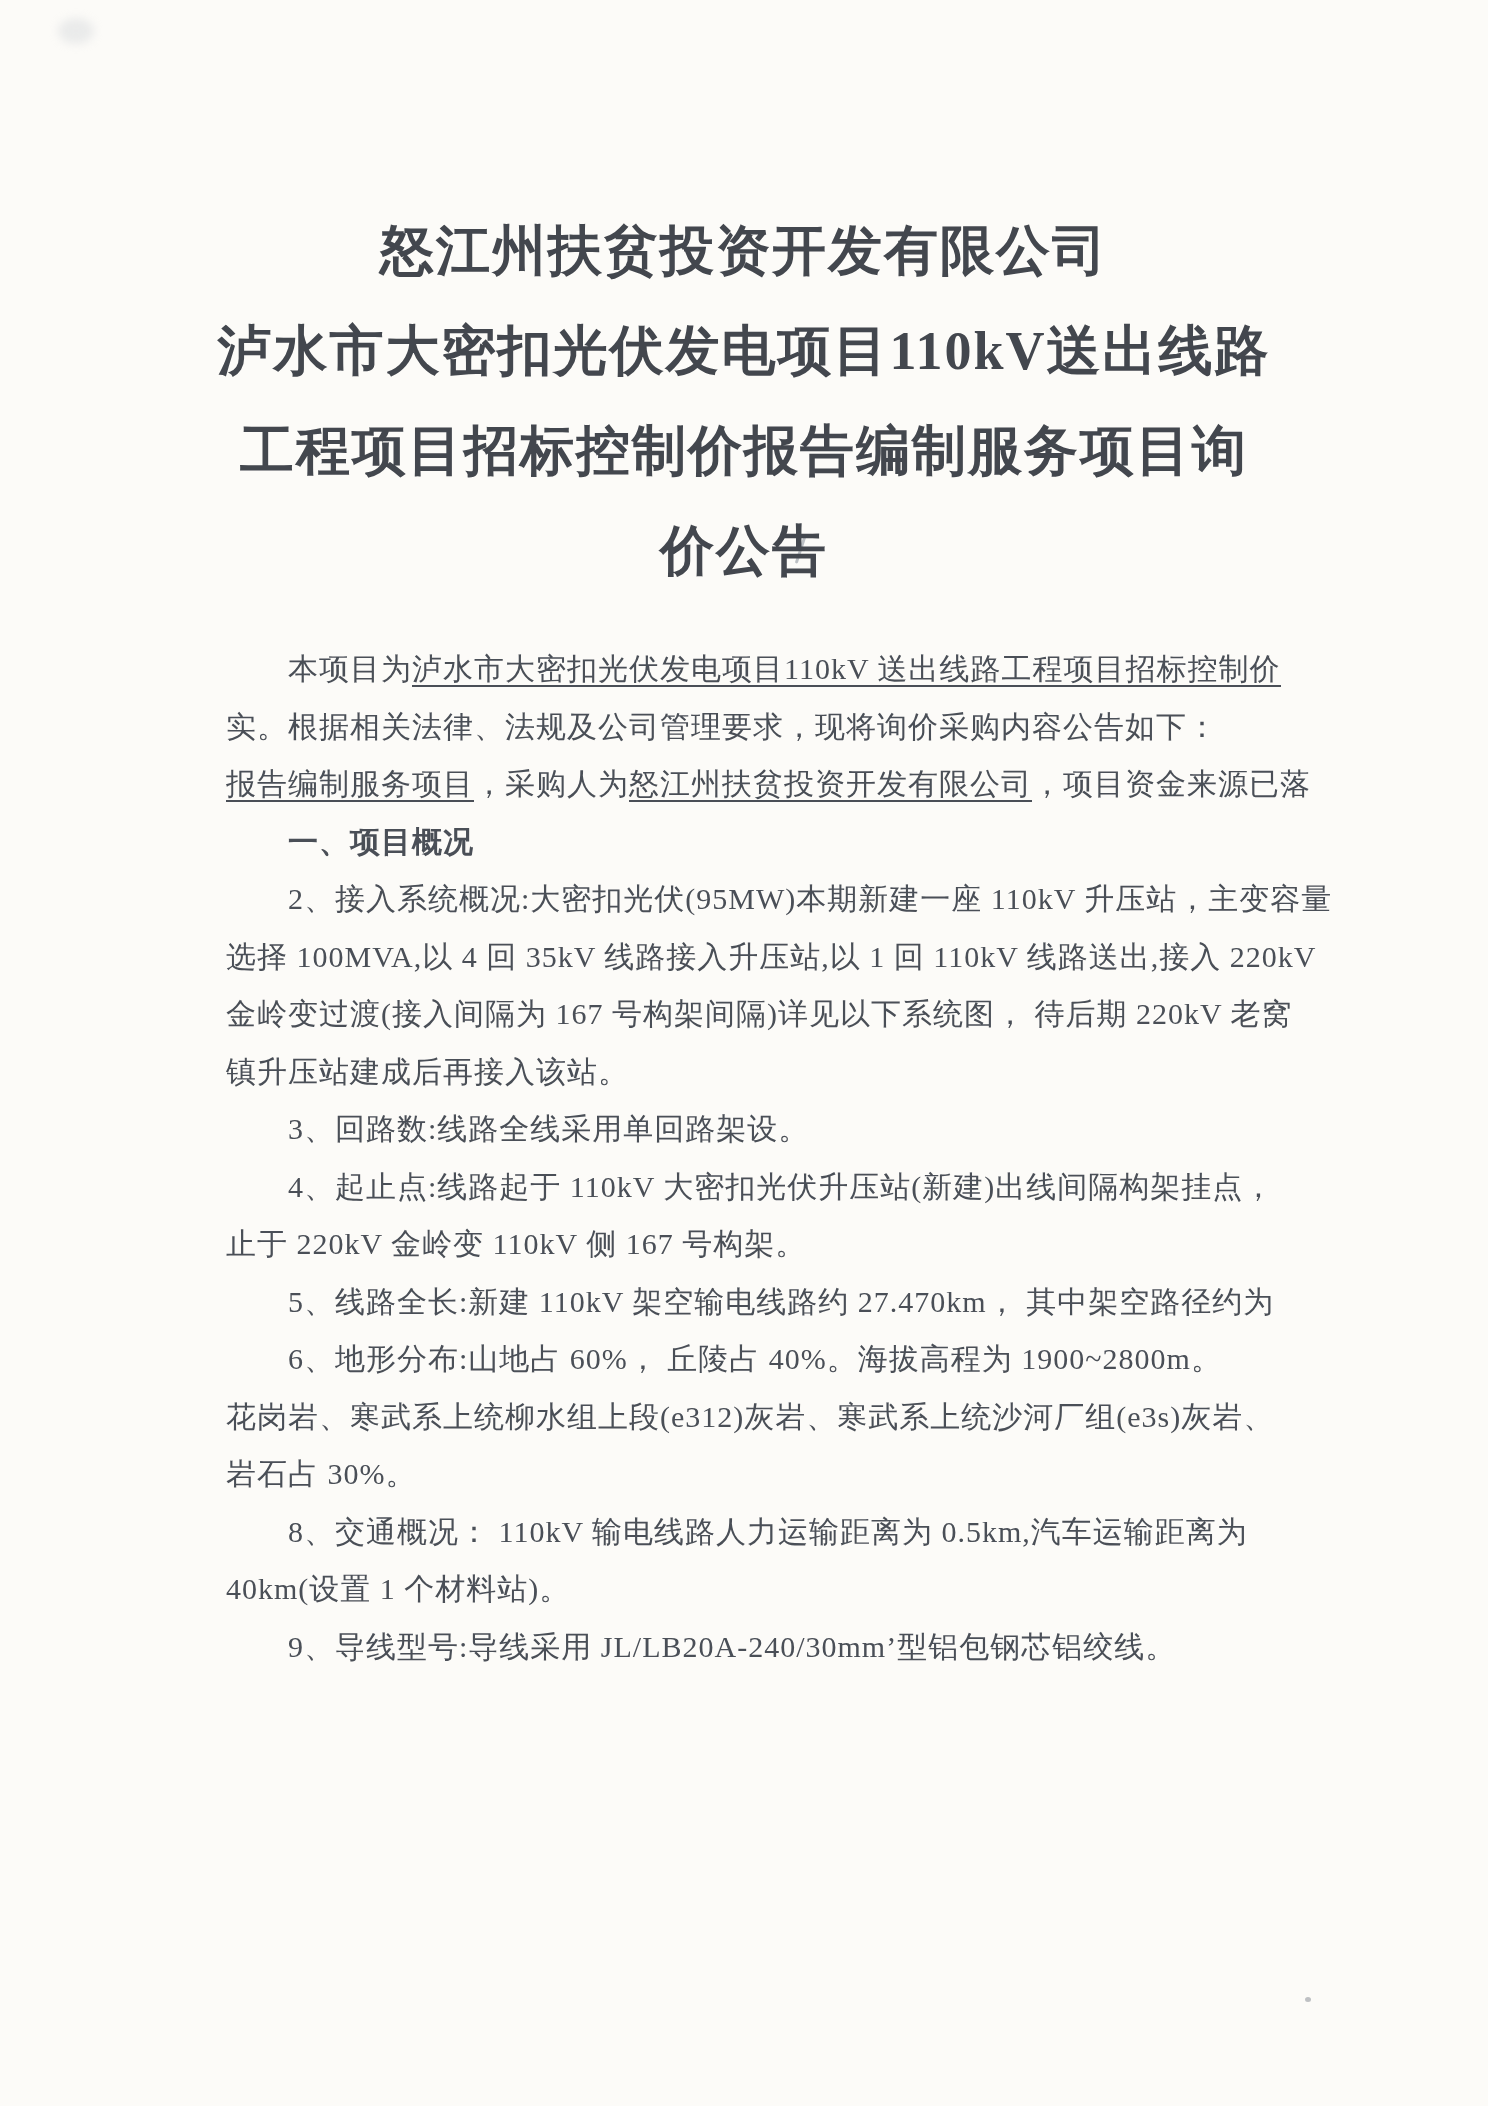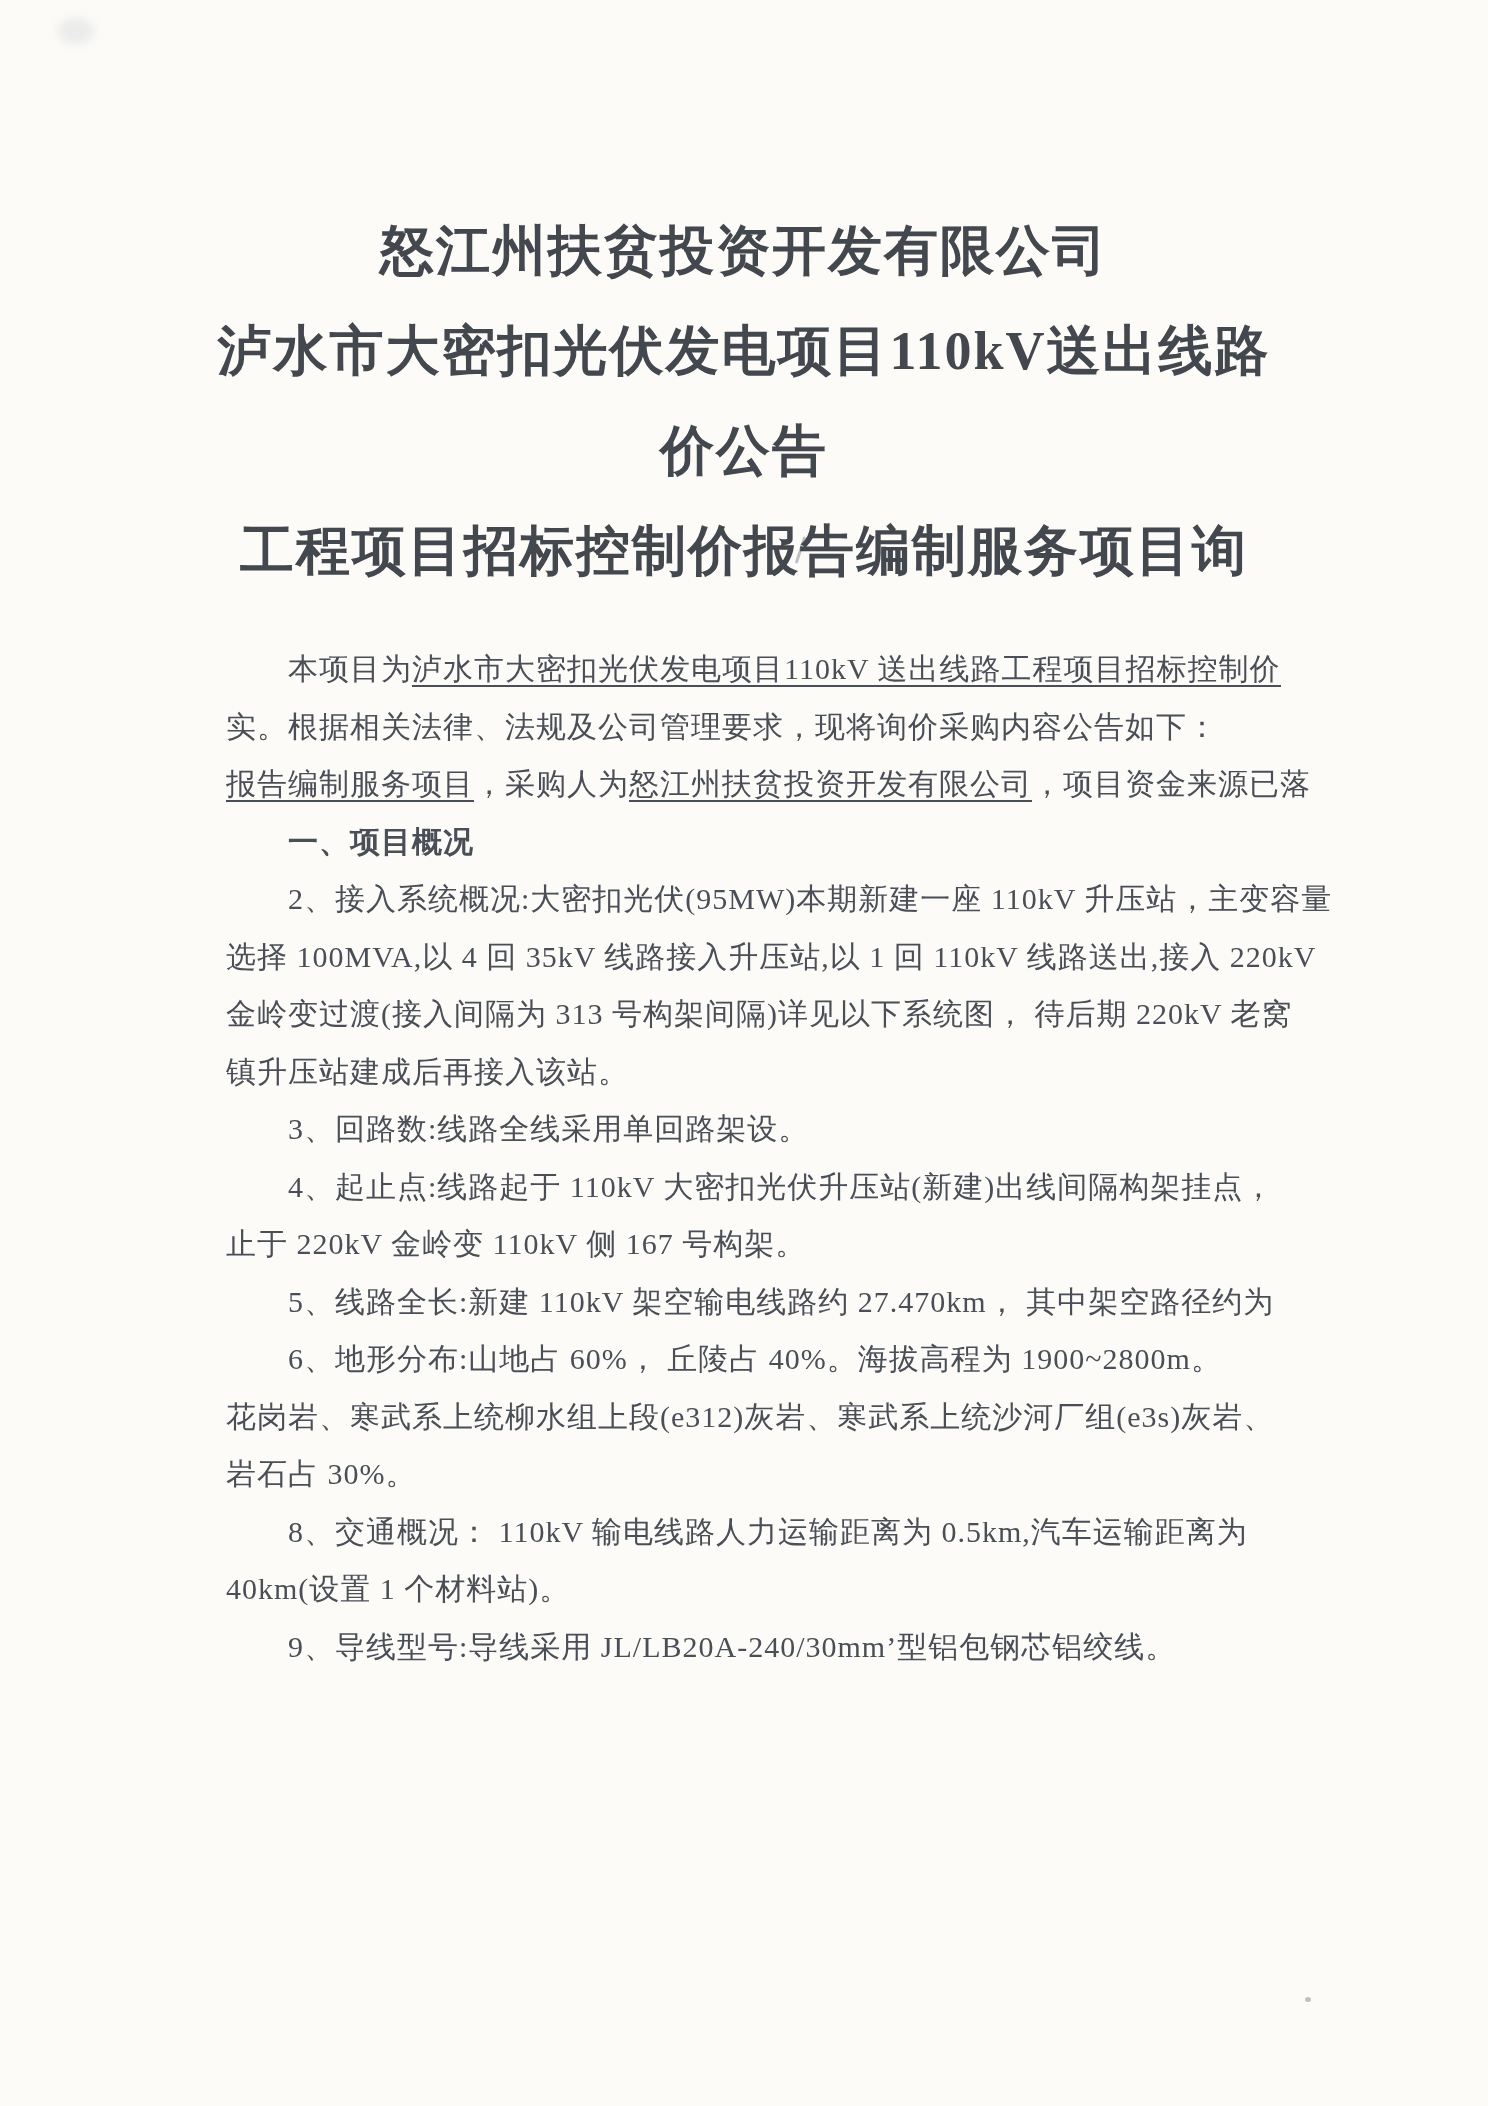--- a/index.html
+++ b/index.html
@@ -86,32 +86,32 @@
 
 <div class="page">
 
   <div class="smudge"></div>
   <div class="tick"></div>
   <div class="speck"></div>
 
   <div class="title-block" style="color: rgb(67, 71, 78);">
     <div class="title-line">怒江州扶贫投资开发有限公司</div>
     <div class="title-line">泸水市大密扣光伏发电项目110kV送出线路</div>
+    <div class="title-line">工程项目招标控制价报告编制服务项目询</div>
     <div class="title-line">价公告</div>
-    <div class="title-line">工程项目招标控制价报告编制服务项目询</div>
   </div>
 
   <div class="body-text" style="color: rgb(74, 79, 87);">
       <div class="line indent"><span>本项目为</span><span class="u">泸水市大密扣光伏发电项目110kV 送出线路工程项目招标控制价</span></div>
       <div class="line"><span>实。根据相关法律、法规及公司管理要求，现将询价采购内容公告如下：</span></div>
       <div class="line"><span class="u">报告编制服务项目</span><span>，采购人为</span><span class="u">怒江州扶贫投资开发有限公司</span><span>，项目资金来源已落</span></div>
       <div class="line indent bold"><span>一、项目概况</span></div>
       <div class="line indent"><span>2、接入系统概况:大密扣光伏(95MW)本期新建一座 110kV 升压站，主变容量</span></div>
       <div class="line"><span>选择 100MVA,以 4 回 35kV 线路接入升压站,以 1 回 110kV 线路送出,接入 220kV</span></div>
-      <div class="line"><span>金岭变过渡(接入间隔为 313 号构架间隔)详见以下系统图， 待后期 220kV 老窝</span></div>
+      <div class="line"><span>金岭变过渡(接入间隔为 167 号构架间隔)详见以下系统图， 待后期 220kV 老窝</span></div>
       <div class="line"><span>镇升压站建成后再接入该站。</span></div>
       <div class="line indent"><span>3、回路数:线路全线采用单回路架设。</span></div>
       <div class="line indent"><span>4、起止点:线路起于 110kV 大密扣光伏升压站(新建)出线间隔构架挂点，</span></div>
       <div class="line"><span>止于 220kV 金岭变 110kV 侧 167 号构架。</span></div>
       <div class="line indent"><span>5、线路全长:新建 110kV 架空输电线路约 27.470km， 其中架空路径约为</span></div>
       <div class="line indent"><span>6、地形分布:山地占 60%， 丘陵占 40%。海拔高程为 1900~2800m。</span></div>
       <div class="line"><span>花岗岩、寒武系上统柳水组上段(e312)灰岩、寒武系上统沙河厂组(e3s)灰岩、</span></div>
       <div class="line"><span>岩石占 30%。</span></div>
       <div class="line indent"><span>8、交通概况： 110kV 输电线路人力运输距离为 0.5km,汽车运输距离为</span></div>
       <div class="line"><span>40km(设置 1 个材料站)。</span></div>

